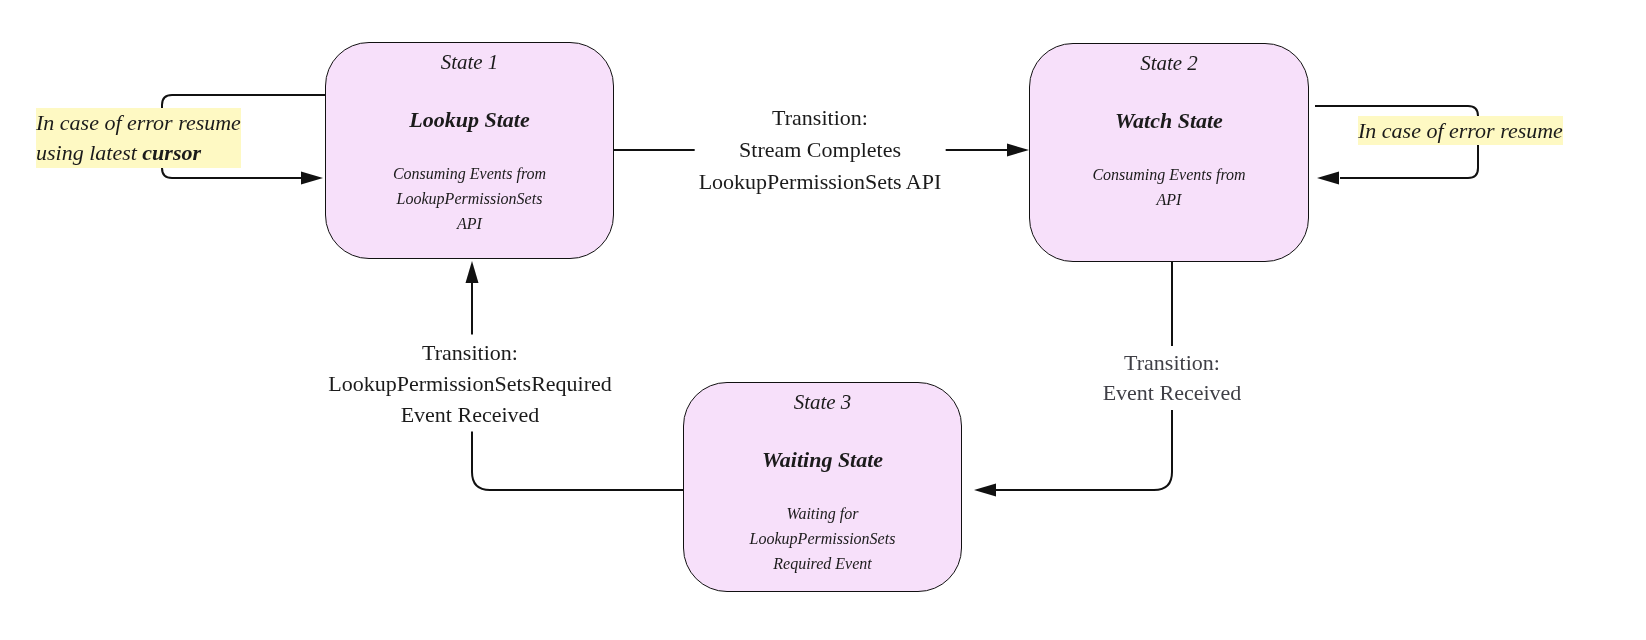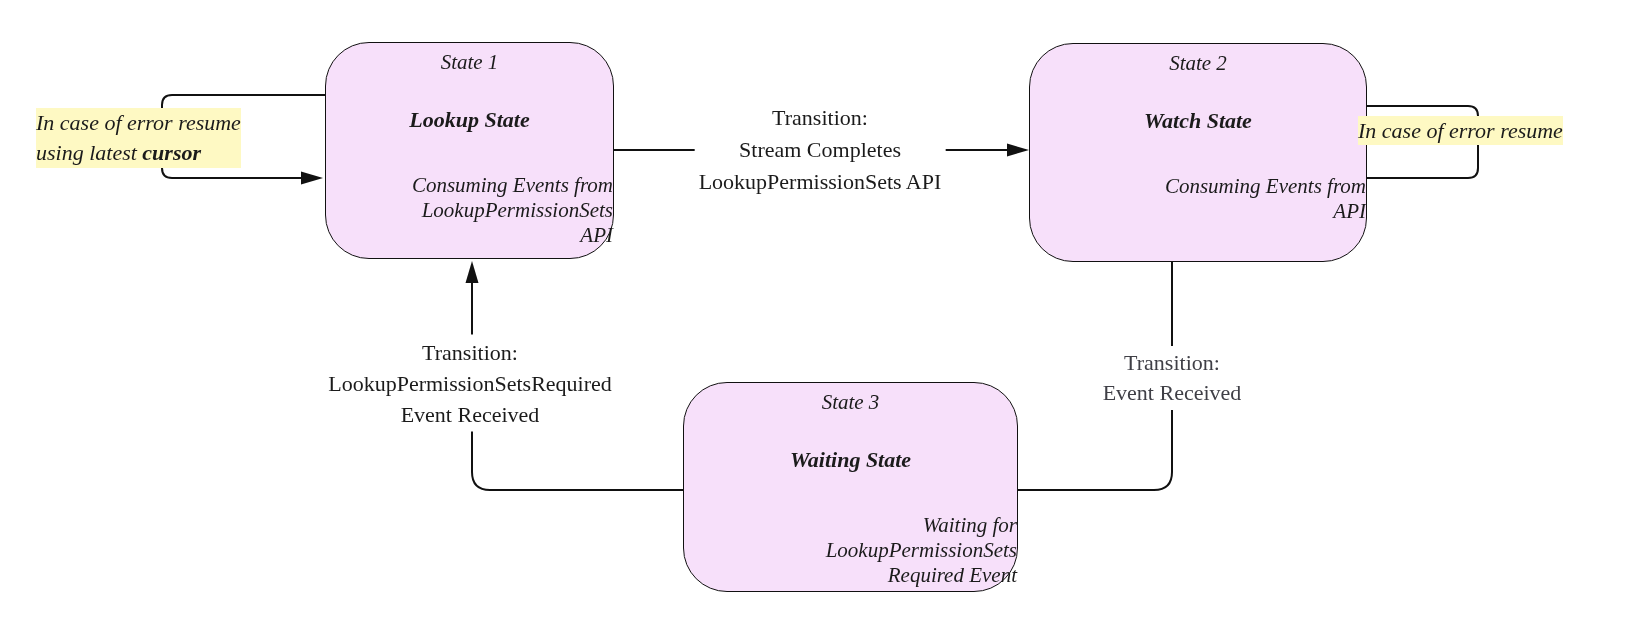--- a/index.html
+++ b/index.html
@@ -38,28 +38,27 @@
     line-height: 26px;
     font-weight: 400;
   }
   .state .name {
     font-size: 22px;
     line-height: 26px;
     font-weight: 700;
     margin-top: 32px;
   }
   .state .body {
-    font-size: 21px;
+    font-size: 16px;
     line-height: 25px;
-    margin-top: 40px;
-    text-align: right;
+    margin-top: 28px;
   }
   .state1 { left: 325px; top: 42px;  width: 289px; height: 217px; }
-  .state2 { left: 1029px; top: 43px; width: 338px; height: 219px; }
-  .state3 { left: 683px; top: 382px; width: 335px; height: 210px; }
+  .state2 { left: 1029px; top: 43px; width: 280px; height: 219px; }
+  .state3 { left: 683px; top: 382px; width: 279px; height: 210px; }
   
   .tlabel {
     position: absolute;
     transform: translate(-50%, -50%);
     text-align: center;
     font-size: 22px;
     line-height: 31px;
     background: #ffffff;
     padding: 2px 4px;
     z-index: 3;

